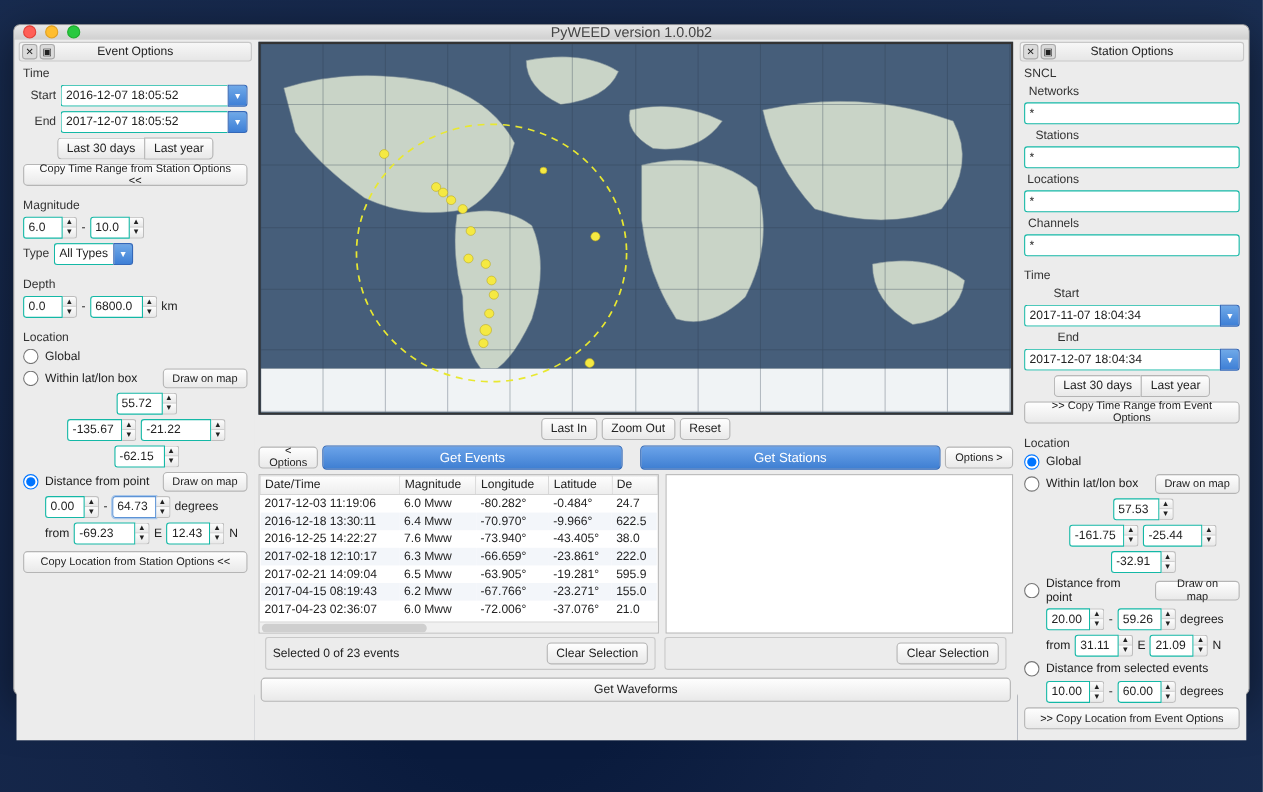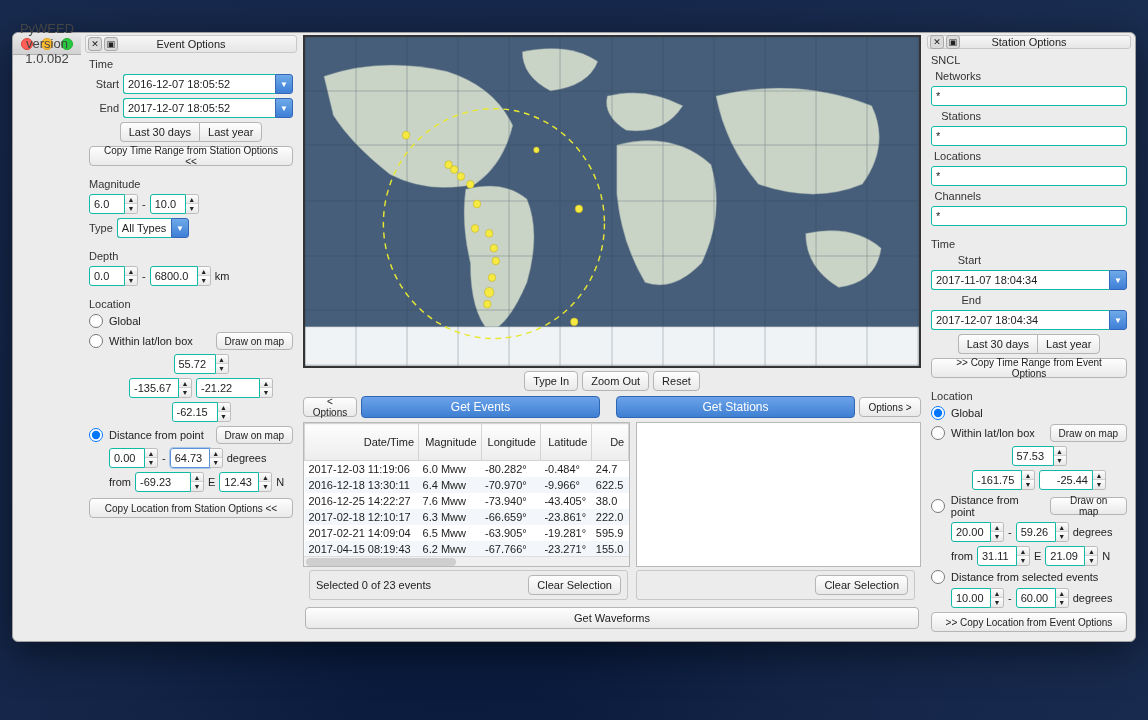--- a/index.html
+++ b/index.html
@@ -1,17 +1,17 @@
 <!DOCTYPE html>
 <html><head>
 <meta charset="utf-8">
 <style>
 *{box-sizing:border-box;margin:0;padding:0;font-family:-apple-system,"Helvetica Neue",Arial,sans-serif;font-size:11px;color:#222}
 body{background:radial-gradient(circle at 40% 80%,#0a1b3d 0%,#0a1b3d 15%,#132447 40%,#1a2e52 100%);width:1148px;height:720px;overflow:hidden;position:relative}
-.window{position:absolute;left:12px;top:32px;width:1124px;height:610px;background:#ECECEC;border:1px solid #A0A0A0;border-radius:6px;box-shadow:0 10px 40px rgba(0,0,0,.5);display:flex;flex-direction:row}
+.window{position:absolute;left:12px;top:22px;width:1124px;height:610px;background:#ECECEC;border:1px solid #A0A0A0;border-radius:6px;box-shadow:0 10px 40px rgba(0,0,0,.5);display:flex;flex-direction:column}
 .titlebar{height:22px;background:linear-gradient(#E8E8E8,#D1D1D1);border-bottom:1px solid #B0B0B0;border-radius:6px 6px 0 0;display:flex;align-items:center;padding:0 8px;position:relative}
 .traffic{display:flex;gap:8px;align-items:center}
 .dot{width:12px;height:12px;border-radius:50%}
 .dot.r{background:#FF5F57;border:1px solid #E14138}
 .dot.y{background:#FFBD2E;border:1px solid #DFA023}
 .dot.g{background:#28C940;border:1px solid #1DAD2C}
 .title{position:absolute;left:0;right:0;text-align:center;font-size:13px;color:#444;pointer-events:none}
 .body{flex:1;display:flex;padding:2px}
 .panel{background:#ECECEC;display:flex;flex-direction:column}
 .panel.left{width:216px}
@@ -42,21 +42,21 @@
 .indent{margin-left:20px}
 .map-frame{height:339px;border:2px solid #333;background:#3C5978;position:relative;overflow:hidden}
 .map-svg{position:absolute;inset:0;width:100%;height:100%}
 .map-controls{display:flex;justify-content:center;gap:4px;padding:3px 0}
 .action-row{display:flex;align-items:center;gap:4px;margin:2px 0}
 .big-btn{flex:1;height:22px;background:linear-gradient(#6BA3E9,#3F7FD2);border:1px solid #2F66B6;color:#fff;border-radius:4px;font-size:12px;text-align:center;display:flex;align-items:center;justify-content:center}
 .tables{display:flex;gap:6px;height:145px;margin-top:2px}
 .table-wrap{flex:1;border:1px solid #B8B8B8;background:#FFF;display:flex;flex-direction:column;overflow:hidden}
 .table-wrap.left{flex:1.15}
 table{border-collapse:collapse;width:100%;font-size:11px}
-th{background:linear-gradient(#FDFDFD,#EDEDED);border:1px solid #D4D4D4;padding:12px 4px;font-weight:normal;text-align:right;position:sticky;top:0}
+th{background:linear-gradient(#FDFDFD,#EDEDED);border:1px solid #D4D4D4;padding:2px 4px;font-weight:normal;text-align:left;position:sticky;top:0}
 td{border:none;padding:2px 4px;white-space:nowrap}
 tr:nth-child(even) td{background:#F3F6FA}
 .table-body{flex:1;overflow:hidden}
 .table-footer{display:flex;justify-content:space-between;align-items:center;padding:4px 6px;background:#ECECEC;border-top:1px solid #CCC}
 .status-row{display:flex;padding:3px 6px;gap:8px}
 .get-wave{margin:4px 2px 10px}
 .get-wave button{width:100%;height:22px}
 .sel-input{border:1.5px solid #5C93D6 !important;outline:1px solid #A7C6EA}
 .right .row .label{min-width:50px}
 .scrollbar-h{height:10px;background:#F0F0F0;border-top:1px solid #DDD;position:relative}
@@ -306,21 +306,21 @@
               <circle cx="198" cy="245" r="4"></circle>
               <circle cx="195" cy="260" r="5"></circle>
               <circle cx="193" cy="272" r="4"></circle>
               <circle cx="290" cy="175" r="4"></circle>
               <circle cx="245" cy="115" r="3"></circle>
               <circle cx="285" cy="290" r="4"></circle>
 </g>
 </svg>
       </div>
       <div class="map-controls">
-        <button>Type In</button>
+        <button>Last In</button>
         <button>Zoom Out</button>
         <button>Reset</button>
       </div>
       <div class="action-row">
         <button style="width:54px;font-size:10px">&lt; Options</button>
         <div class="big-btn">Get Events</div>
         <div style="width:8px"></div>
         <div class="big-btn">Get Stations</div>
         <button style="width:62px;font-size:10px">Options &gt;</button>
       </div>
@@ -484,21 +484,30 @@
             </div>
           <div class="row" style="justify-content:center">
               <div class="spin">
                 <input type="text" style="width: 50px;" value="-161.75">
                 <div class="spinbtns">
                   <span>▲</span>
                   <span>▼</span>
                 </div>
               </div>
               <div class="spin">
-                <input type="text" style="width: 54px; text-align: right;" value="-25.44">
+                <input type="text" style="width: 54px;" value="-25.44">
+                <div class="spinbtns">
+                  <span>▲</span>
+                  <span>▼</span>
+                </div>
+              </div>
+            </div>
+          <div class="row" style="justify-content:center">
+              <div class="spin">
+                <input type="text" style="width: 46px;" value="-32.91">
                 <div class="spinbtns">
                   <span>▲</span>
                   <span>▼</span>
                 </div>
               </div>
             </div>
         </div>
         <div class="radio">
             <input type="radio" name="stloc" style="">
             <span>Distance from point</span>

